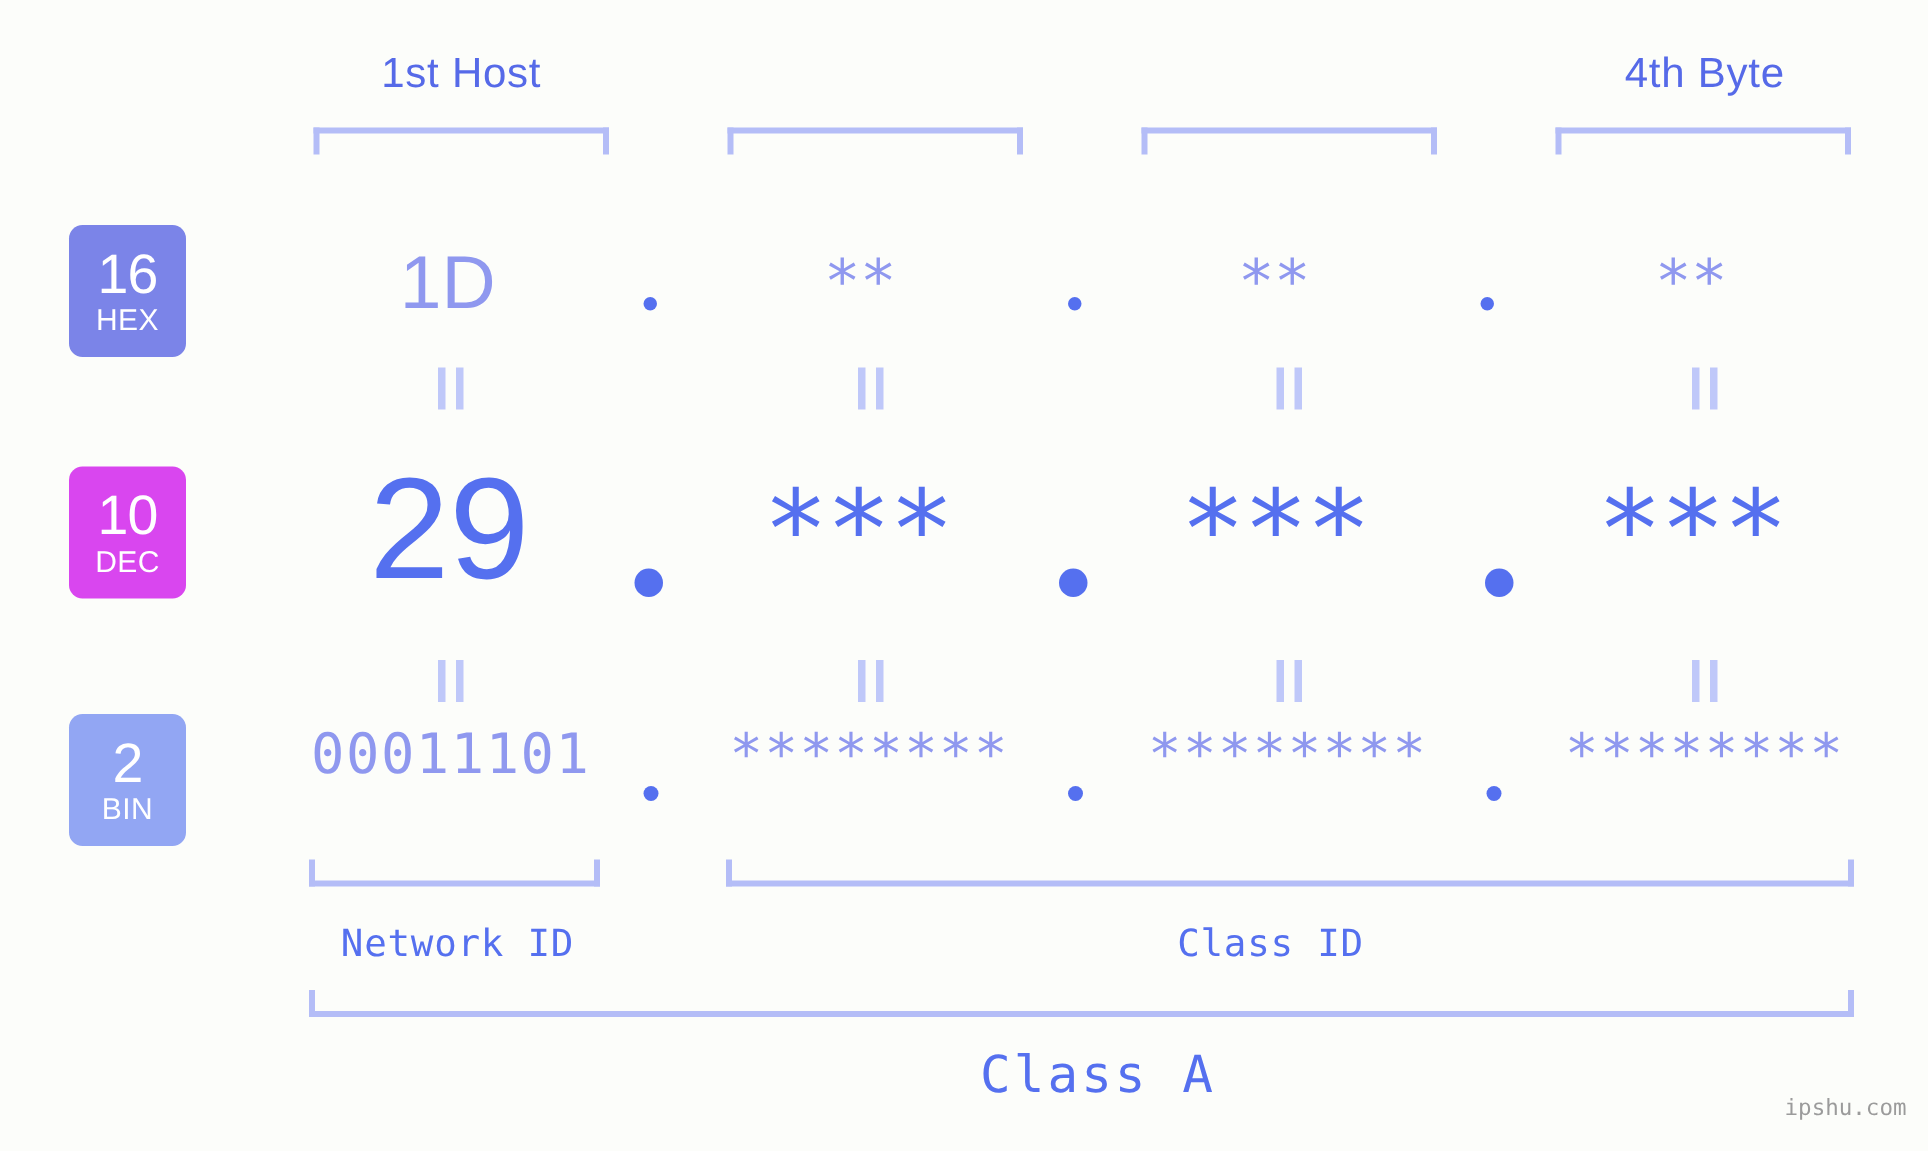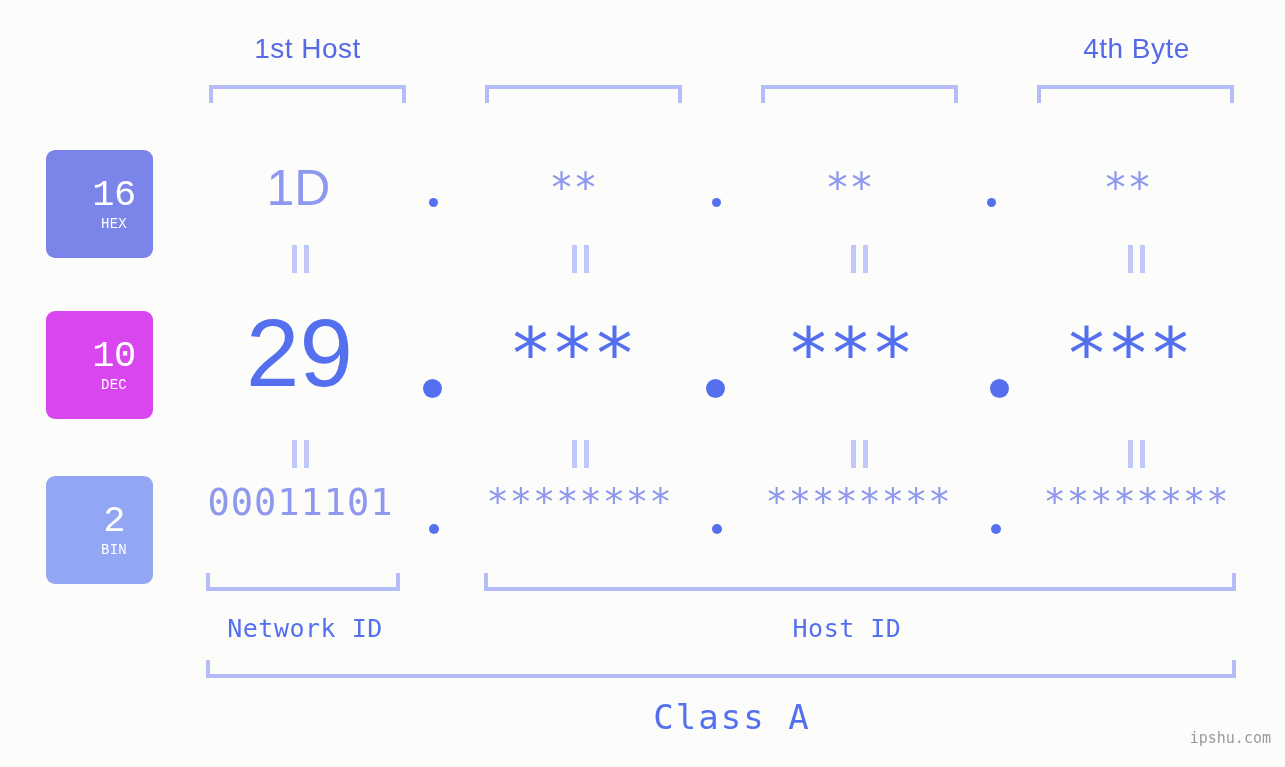--- a/index.html
+++ b/index.html
@@ -52,38 +52,37 @@
     border-left: 4px solid #b4bdf7;
     border-right: 4px solid #b4bdf7;
     box-sizing: border-box;
   }
 
   
   .badge {
     position: absolute;
     left: 46px;
     width: 78px;
-    height: 108px;
+    height: 88px;
     border-radius: 9px;
     color: #ffffff;
     display: flex;
     flex-direction: column;
     align-items: center;
     justify-content: center;
     line-height: 1;
-    font-family: Liberation Mono, monospace;
-    padding-left: 29px;
+    font-family: Liberation Sans, sans-serif;
   }
   .badge .num {
     font-size: 37px;
     font-weight: 400;
     letter-spacing: -0.5px;
   }
   .badge .nm {
-    font-size: 14px;
+    font-size: 20px;
     font-weight: 400;
     margin-top: 3px;
     letter-spacing: 0.3px;
   }
   .badge-hex { top: 150px; background: #7b84e8; }
   .badge-dec { top: 311px; background: #d946ef; }
   .badge-bin { top: 476px; background: #92a6f3; }
 
   
   .cell {
@@ -293,20 +292,20 @@
 
     <div class="dot dot-bin" style="left:429px;"></div>
     <div class="dot dot-bin" style="left:712px;"></div>
     <div class="dot dot-bin" style="left:991px;"></div>
   </div>
 
   <div class="bracket-bottom" style="left:206px;top:573px;width:194px;"></div>
   <div class="bracket-bottom" style="left:484px;top:573px;width:752px;"></div>
 
   <div class="id-label" style="left:200px;top:614px;width:210px;">Network ID</div>
-  <div class="id-label" style="left:742px;top:614px;width:210px;">Host ID</div>
+  <div class="id-label" style="left:742px;top:614px;width:210px;">Class ID</div>
 
   <div class="bracket-bottom" style="left:206px;top:660px;width:1030px;"></div>
   <div class="class-label" style="left:627px;top:697px;width:210px;">Class A</div>
 
   <div class="watermark">ipshu.com</div>
 
 </div>
 
 </body></html>

